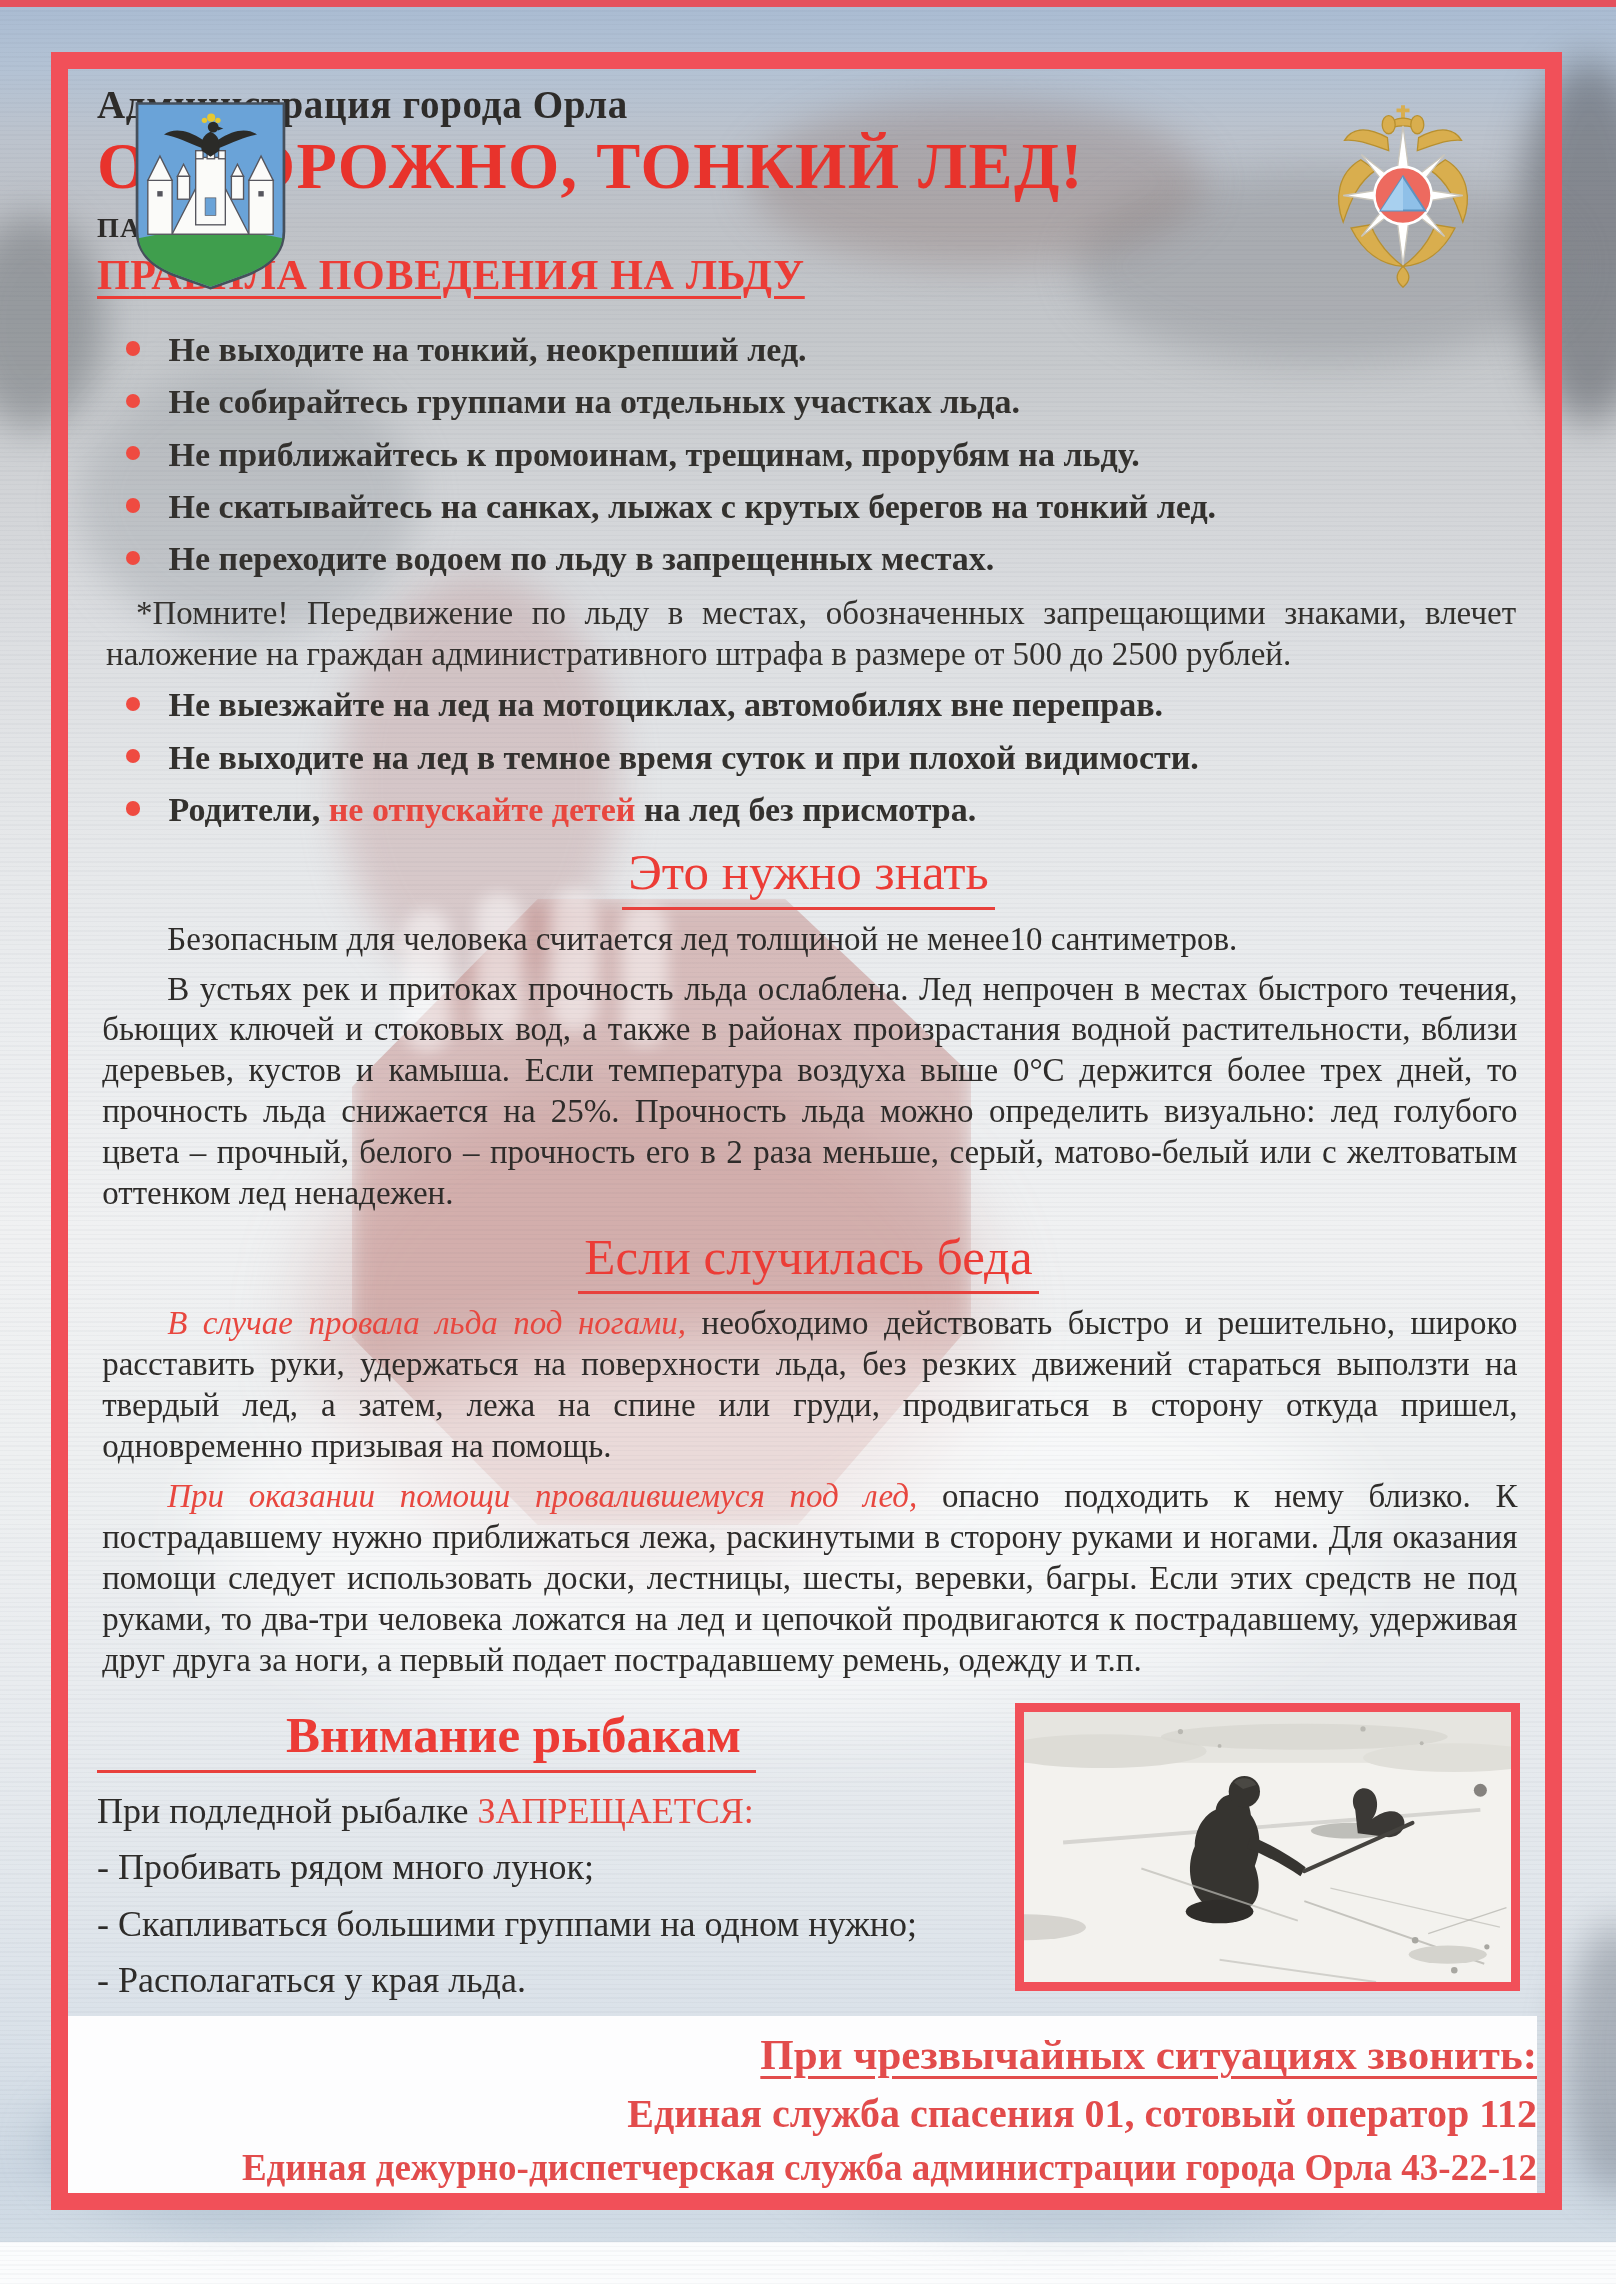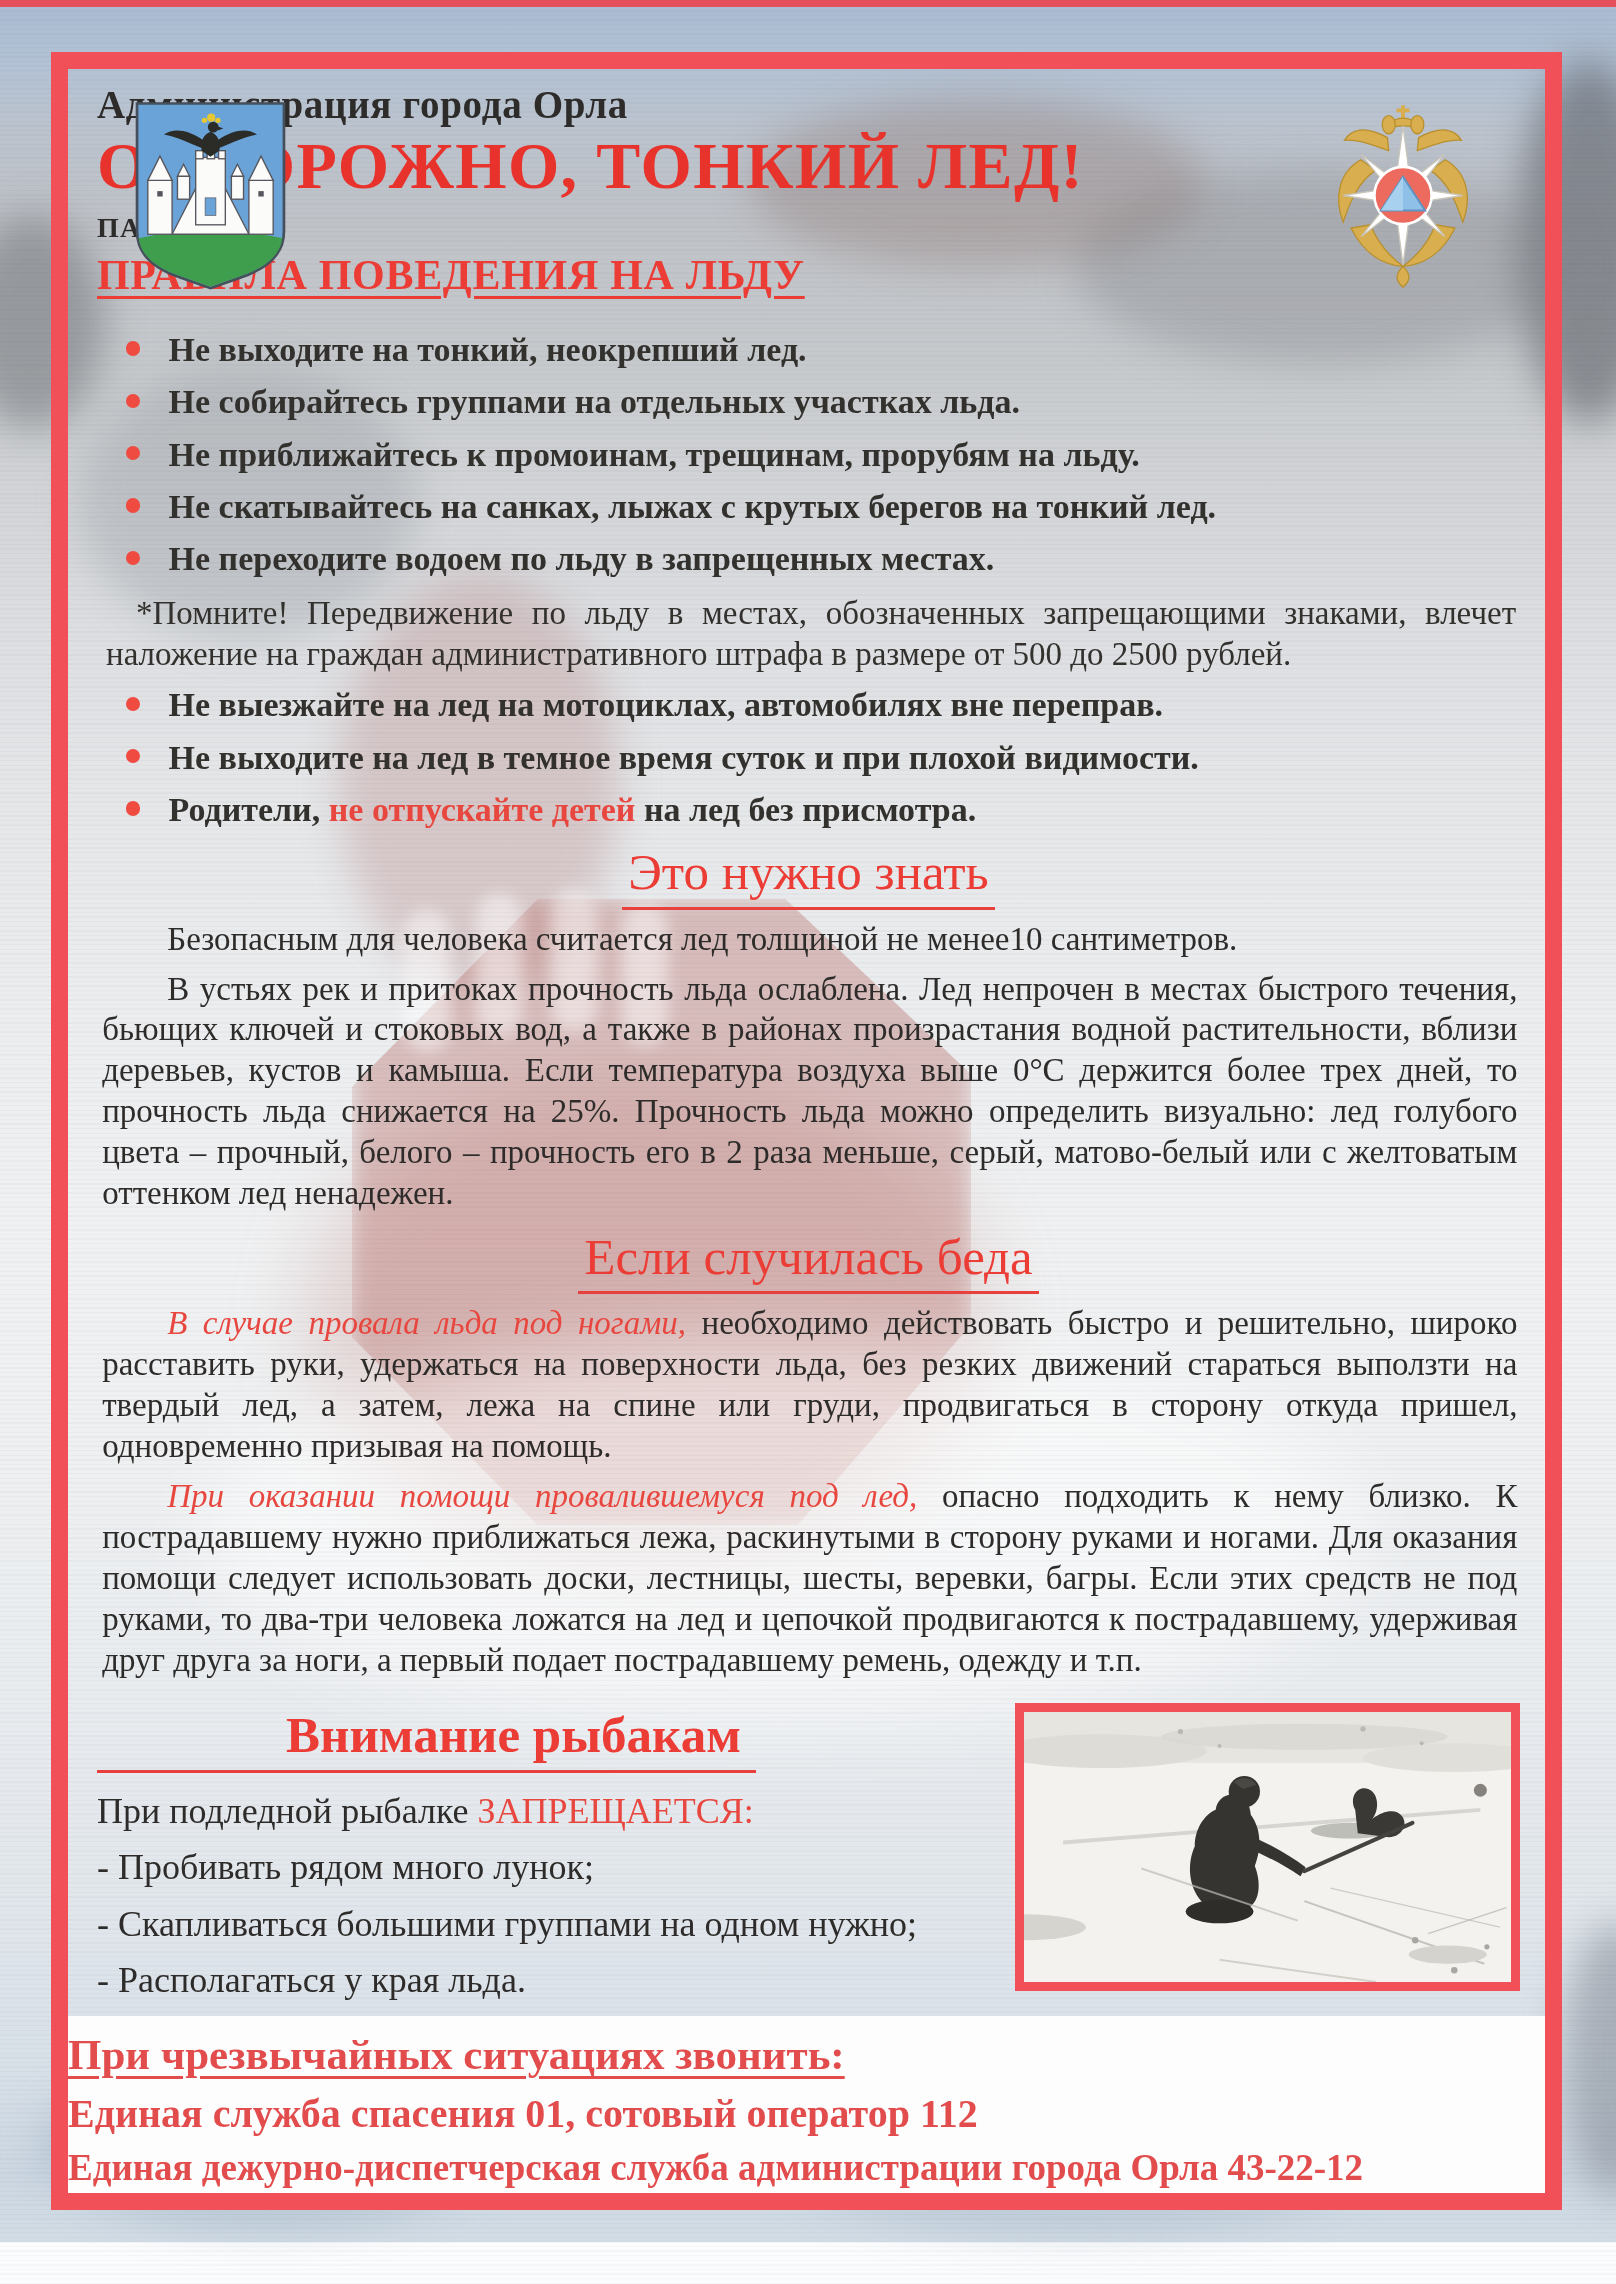--- a/index.html
+++ b/index.html
@@ -75,21 +75,21 @@
   .fisher-row { display:flex; margin-top:21px; align-items:flex-start; }
   .fisher-left { flex:1 1 auto; padding-right:13px; }
   .fisher-h { font-size:51px; color:#ec3c36; margin-top:3.9px; }
   .fisher-h .u2 { display:inline-block; border-bottom:3.9px solid #e8403c; padding:0 15.6px 6.5px 189px; }
   .fisher-intro { font-size:36px; color:#2e2c2a; margin-top:17px; }
   .fisher-item  { font-size:36px; color:#2e2c2a; margin-top:14.3px; }
   .photo-frame { flex:0 0 auto; width:505px; height:288px; border:9px solid #f15059; background:#f3f2ef; margin-top:1.3px; }
   .photo-frame svg { display:block; }
 
   
-  .emergency { position:absolute; left:0; right:0; bottom:0; height:177px; background:#fdfdfe; text-align:left; }
+  .emergency { position:absolute; left:0; right:8px; bottom:0; height:177px; background:#fdfdfe; text-align:right; }
   .em1 { font-size:43px; font-weight:bold; color:#e24c4c; padding-top:14.3px;
          text-decoration:underline; text-decoration-thickness:3.3px; text-underline-offset:6.5px; }
   .em2 { font-size:40px; font-weight:bold; color:#e24c4c; margin-top:10.4px; }
   .em3 { font-size:37px; font-weight:bold; color:#e24c4c; margin-top:9px; }
 </style>
 </head>
 <body>
 
 <div class="page">
 

